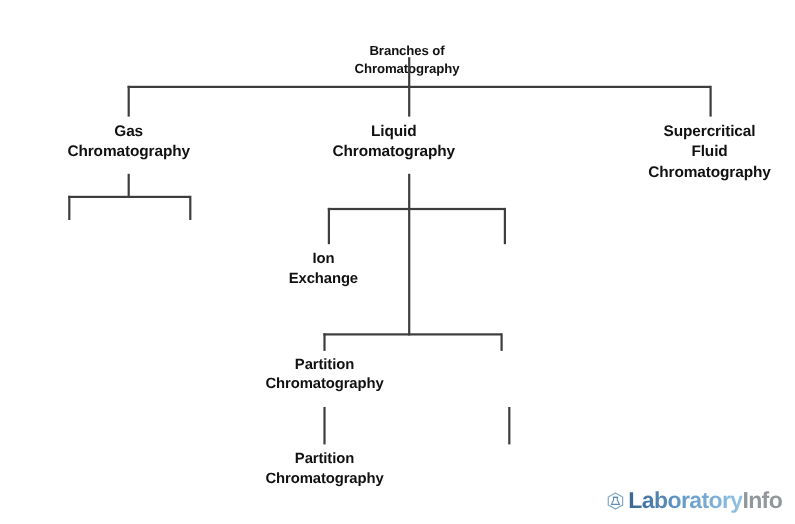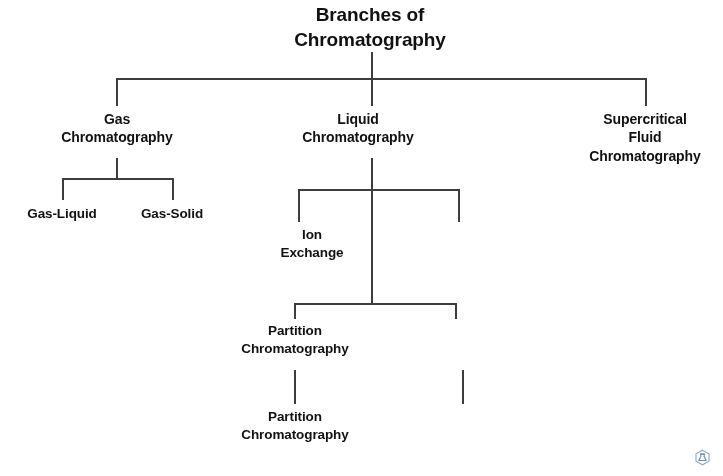--- a/index.html
+++ b/index.html
@@ -20,21 +20,21 @@
   }
   .node {
     position: absolute;
     text-align: center;
     font-weight: bold;
     color: #111111;
     line-height: 1.32;
     letter-spacing: -0.1px;
     white-space: pre-line;
   }
-  .node-title      { font-size: 19px; }
+  .node-title      { font-size: 12px; margin-top: 37px; }
   .node-l1         { font-size: 14px; }
   .node-l2         { font-size: 13.5px; }
   .node-l3         { font-size: 13.5px; }
   .node-l4         { font-size: 13.5px; }
   .node-l5         { font-size: 13.5px; }
 
   .edge {
     position: absolute;
     background: #3d3d3d;
   }
@@ -96,30 +96,28 @@
 
   <div class="node node-l1" style="left:563px; top:110px; width:164px;">Supercritical
 Fluid
 Chromatography</div>
 
   <div class="edge edge-v" style="left:116px; top:158px; height:21px;"></div>
   <div class="edge edge-h" style="left:62px; top:178px; width:111px;"></div>
   <div class="edge edge-v" style="left:62px; top:178px; height:22px;"></div>
   <div class="edge edge-v" style="left:172px; top:178px; height:22px;"></div>
 
-  <div class="node node-l2" style="left:9px; top:205px; width:106px;">Gas-Liquid</div>
 
-  <div class="node node-l2" style="left:119px; top:205px; width:106px;">Gas-Solid</div>
 
   <div class="edge edge-v" style="left:371px; top:158px; height:32px;"></div>
   <div class="edge edge-h" style="left:298px; top:189px; width:161px;"></div>
   <div class="edge edge-v" style="left:298px; top:189px; height:33px;"></div>
   <div class="edge edge-v" style="left:458px; top:189px; height:33px;"></div>
 
-  <div class="node node-l3" style="left:259px; top:226px; width:106px;">Ion
+  <div class="node node-l3" style="left:241px; top:226px; width:106px;">Ion
 Exchange</div>
 
 
   <div class="edge edge-v" style="left:371px; top:189px; height:116px;"></div>
 
   <div class="edge edge-h" style="left:294px; top:303px; width:162px;"></div>
   <div class="edge edge-v" style="left:294px; top:303px; height:16px;"></div>
   <div class="edge edge-v" style="left:455px; top:303px; height:16px;"></div>
 
   <div class="node node-l4" style="left:223px; top:322px; width:144px;">Partition
@@ -134,15 +132,18 @@
 
 
   <div id="watermark">
     <span class="wm-mark">
       <svg viewBox="0 0 24 24" width="17" height="17" aria-hidden="true">
         <polygon points="12,1.6 21.2,6.8 21.2,17.2 12,22.4 2.8,17.2 2.8,6.8" fill="none" stroke="#7fa8c9" stroke-width="1.6"></polygon>
         <path d="M9.6 7.2 v3.4 L6.9 16.2 h10.2 L14.4 10.6 V7.2 z" fill="none" stroke="#5b87b2" stroke-width="1.5"></path>
         <line x1="8.6" y1="7.2" x2="15.4" y2="7.2" stroke="#5b87b2" stroke-width="1.5"></line>
       </svg>
     </span>
+    <span class="wm-text">
+      <span class="wm-lab">Laboratory</span><span class="wm-info">Info</span>
+    </span>
   </div>
 
 </div>
 
 </body></html>

